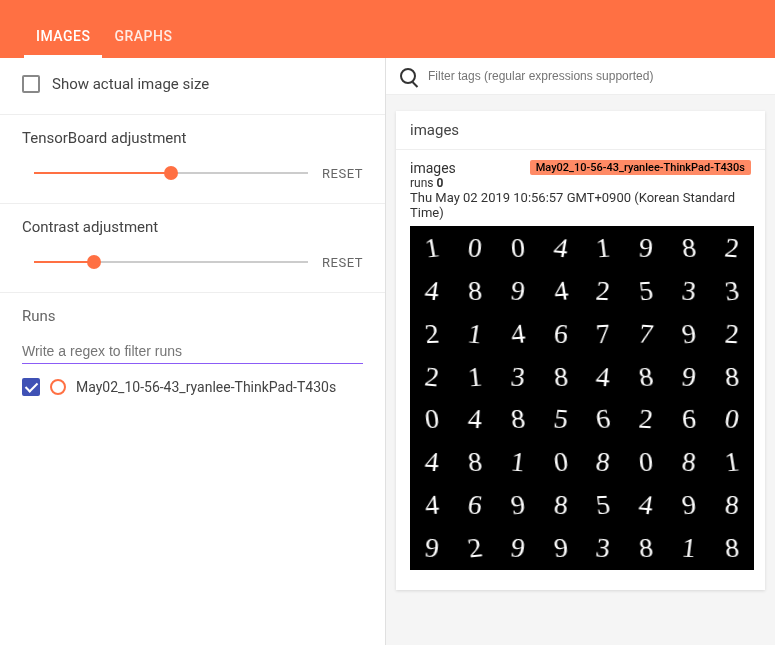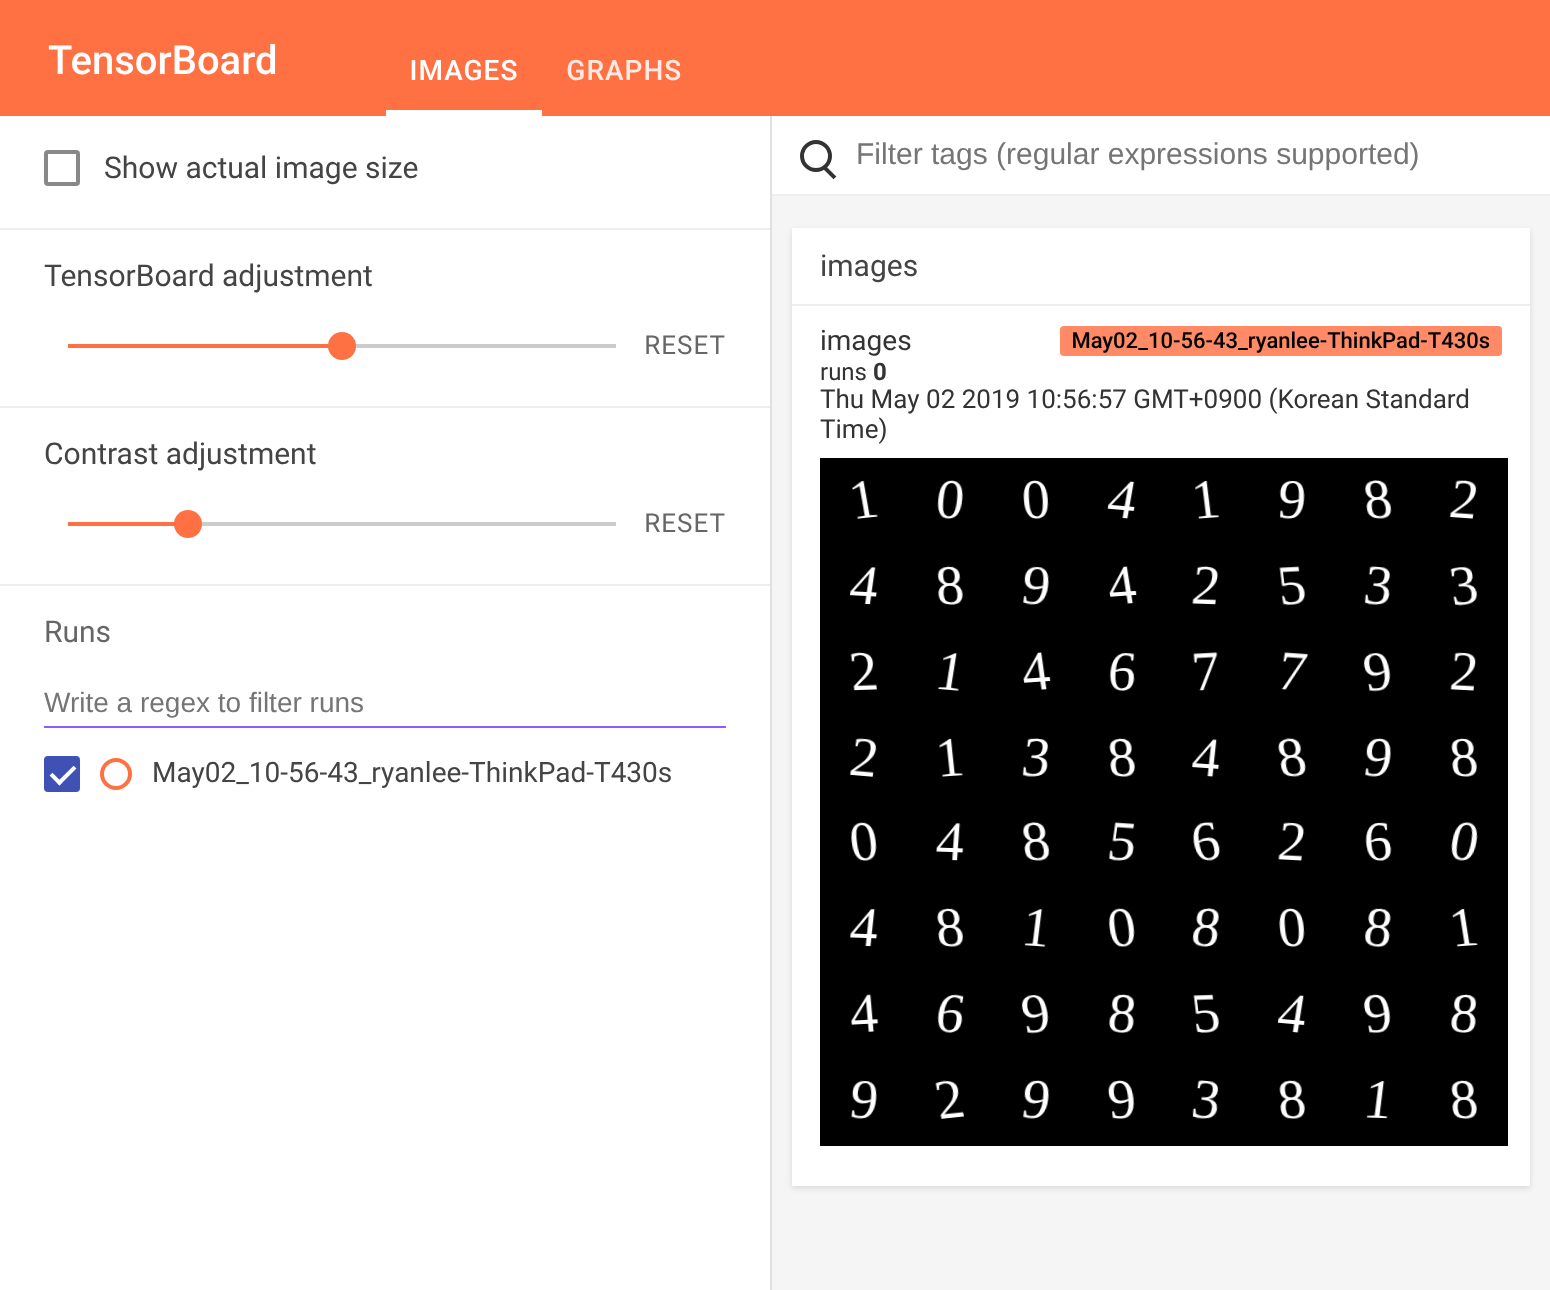--- a/index.html
+++ b/index.html
@@ -197,21 +197,21 @@
     position: absolute;
     width: 2px; height: 7px;
     background: #333;
     bottom: -6px; right: -2px;
     transform: rotate(-45deg);
   }
   .search-input {
     flex: 1;
     border: none;
     outline: none;
-    font-size: 15px;
+    font-size: 12px;
     color: #888;
   }
   .card {
     margin: 16px 10px 10px 10px;
     background: #fff;
     box-shadow: 0 1px 3px rgba(0,0,0,0.12);
   }
   .card-header {
     padding: 10px 14px;
     font-size: 15px;
@@ -266,21 +266,20 @@
     font-weight: 400;
     line-height: 1;
     transform: rotate(var(--r,0deg)) skewX(var(--s,0deg));
     filter: blur(0.3px);
   }
 </style>
 </head>
 <body>
 
 <div class="header">
-  <div class="brand">TensorBoard</div>
   <div class="tabs">
     <div class="tab active">IMAGES</div>
     <div class="tab">GRAPHS</div>
   </div>
 </div>
 
 <div class="main">
   <div class="sidebar">
 
     <div class="section">

